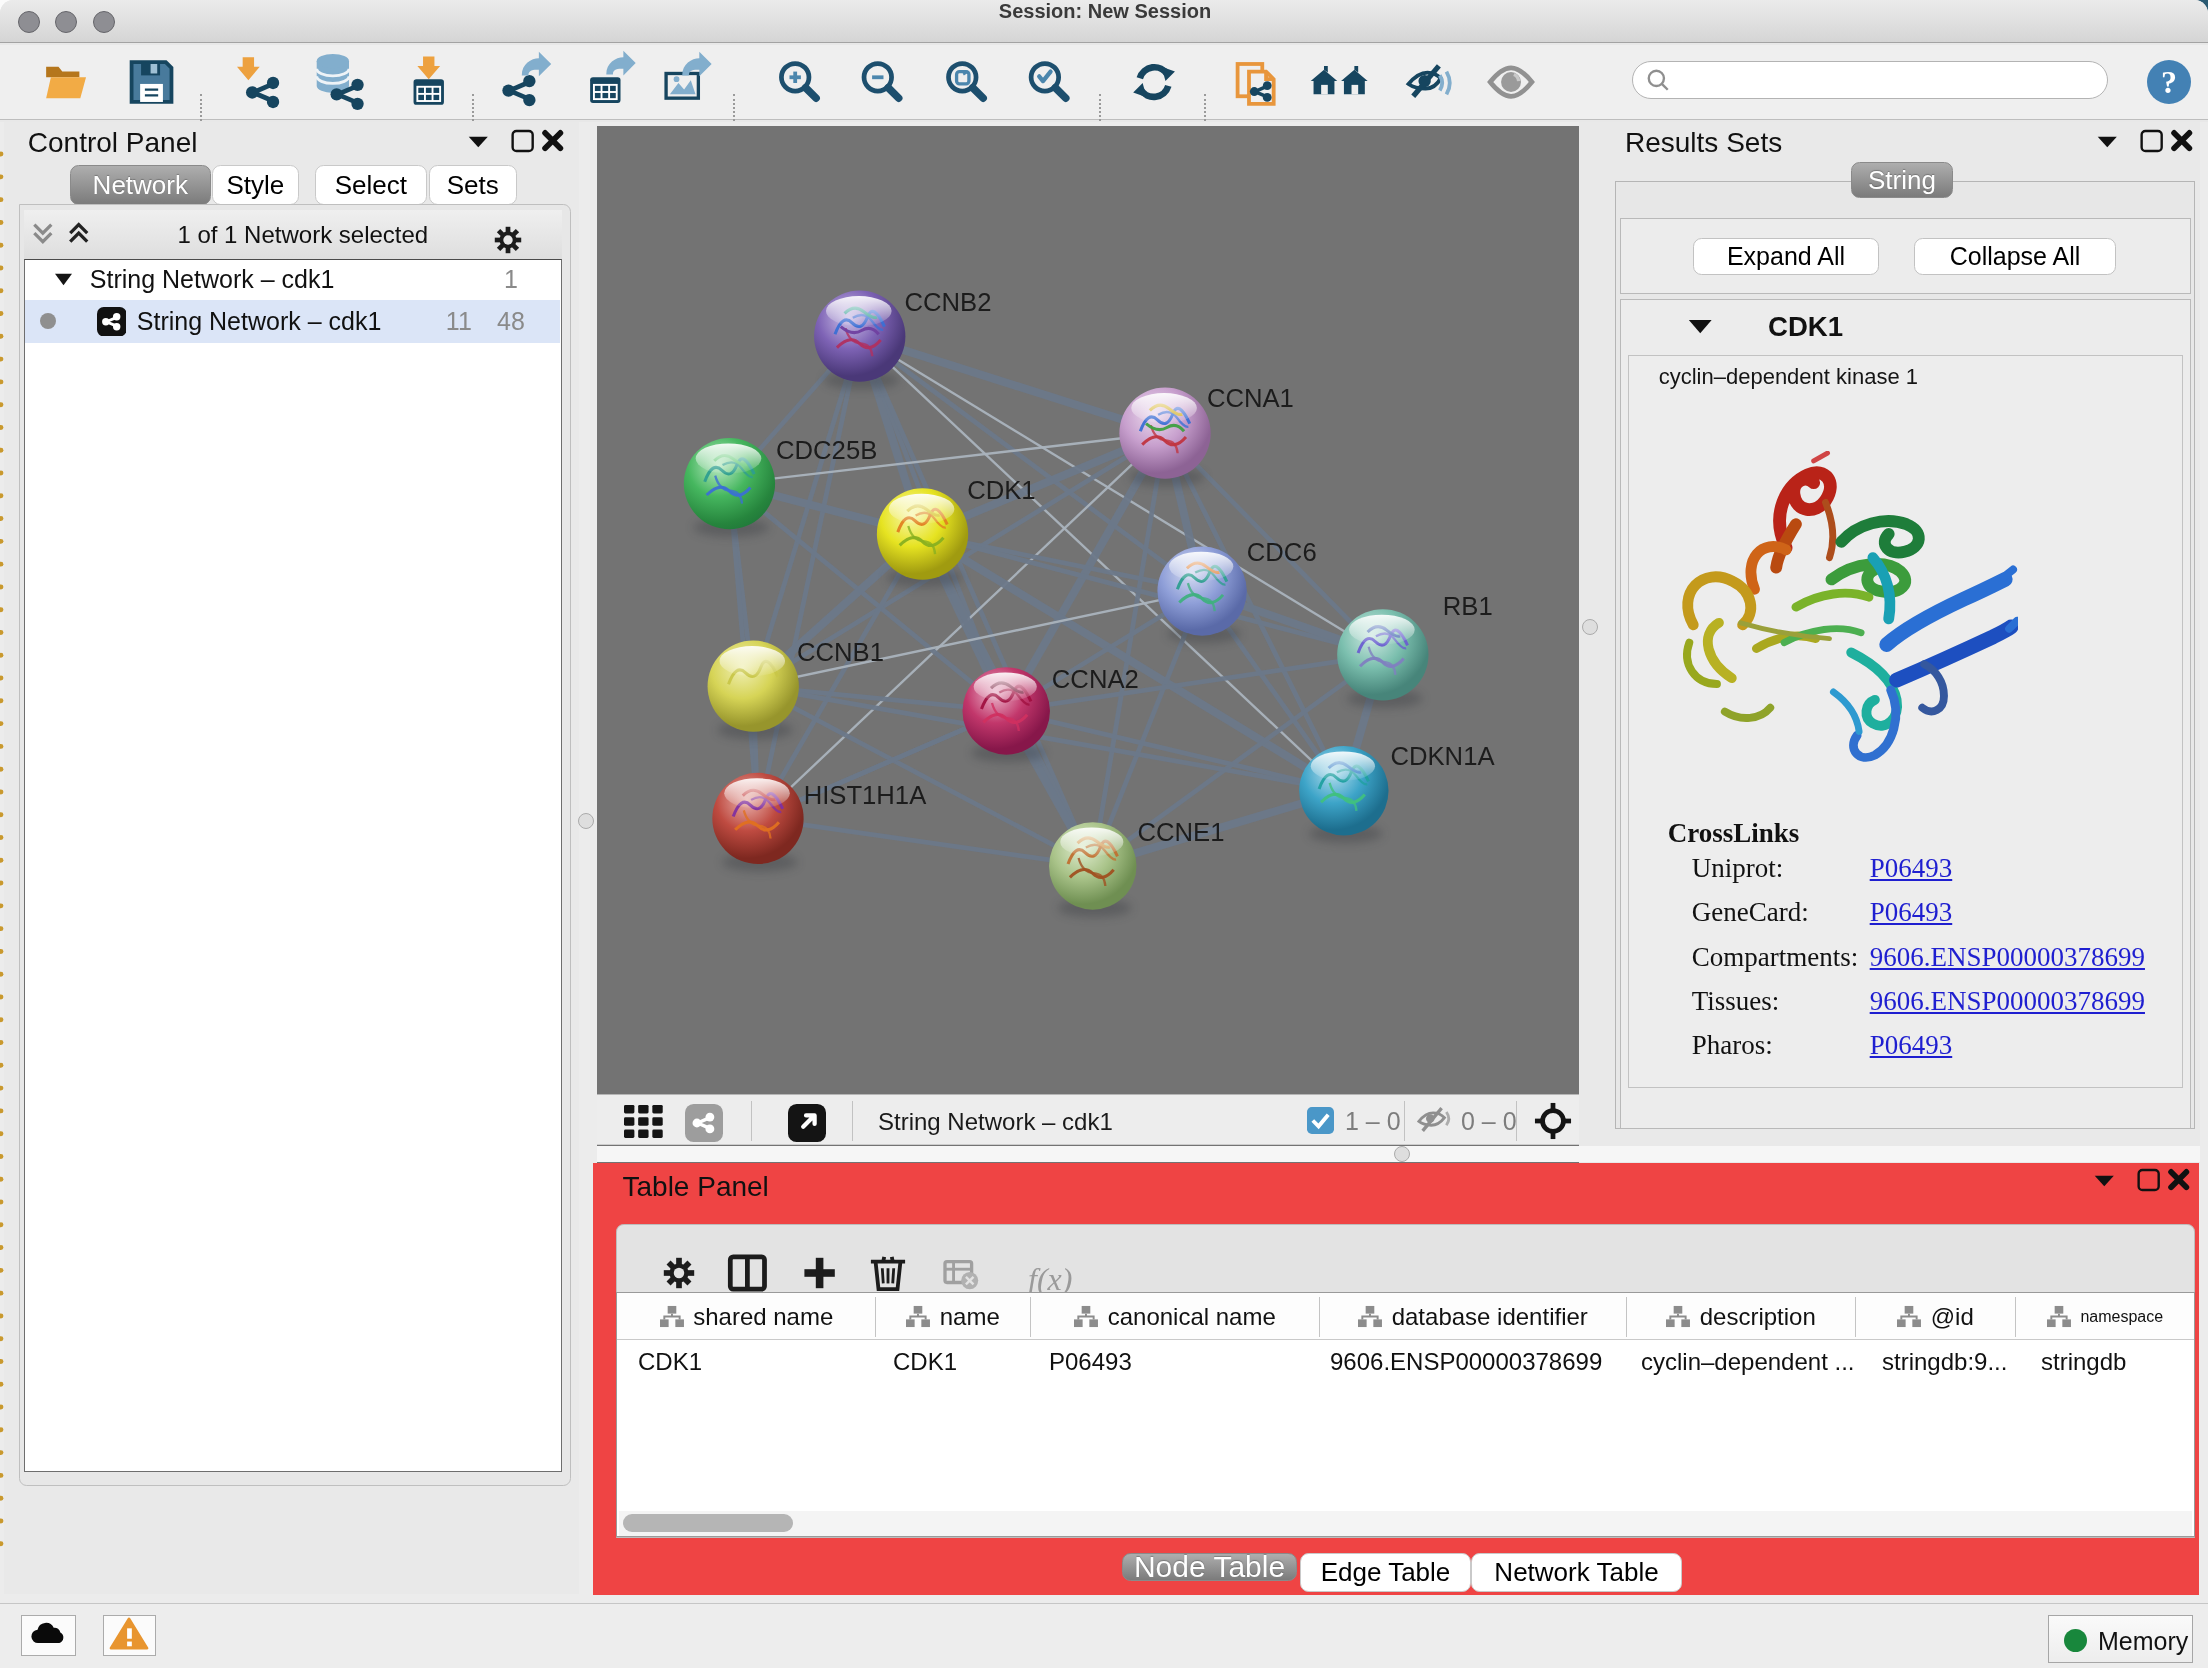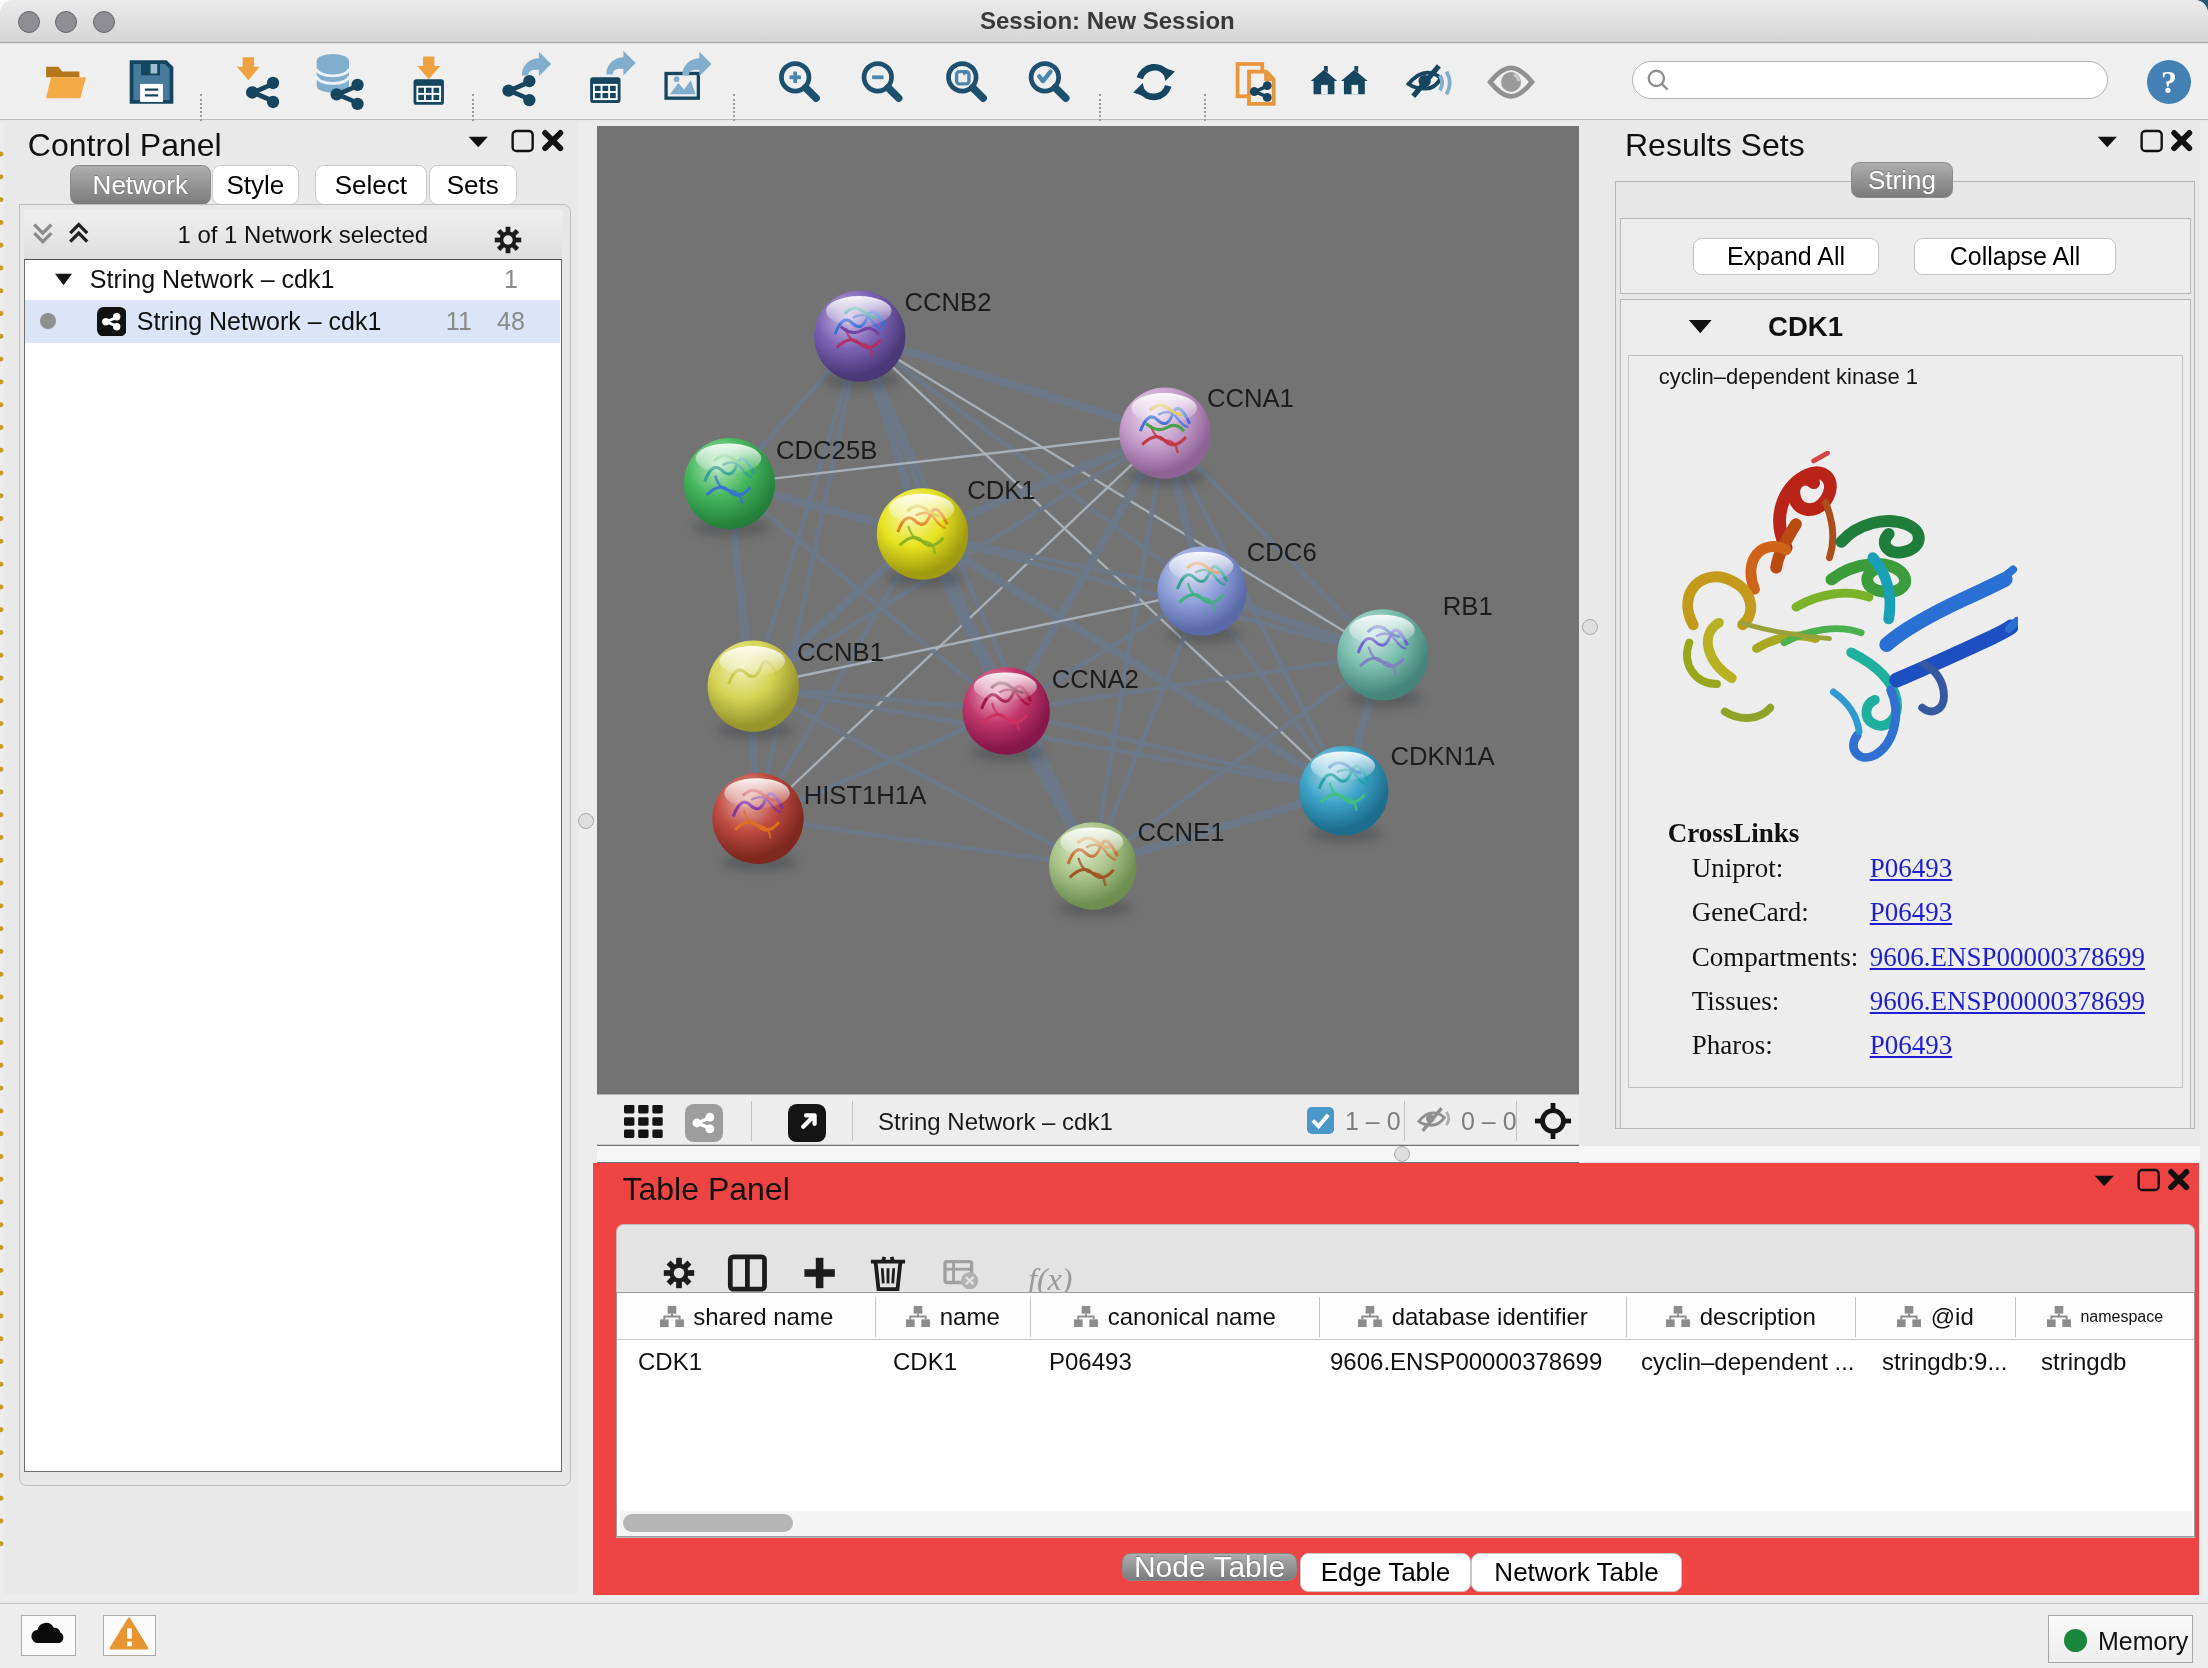--- a/index.html
+++ b/index.html
@@ -13,35 +13,35 @@
 #toolbar{position:absolute;left:0;top:45px;width:2208px;height:75px;background:#efefef;border-bottom:1.9px solid #bdbdbd}
 .vsep{position:absolute;top:49px;height:59px;width:0;border-left:2.9px dotted #9a9a9a}
 #main{position:absolute;left:0;top:122px;width:2208px;height:1481px;background:#ececec}
 
 #cp{position:absolute;left:3.8px;top:0px;width:575px;height:1472px;background:#e9e9e9}
 #canvas{position:absolute;left:597px;top:4px;width:982px;height:1202px;background:#737373}
 #canvasbar{position:absolute;left:597px;top:972px;width:982px;height:51px;background:#ededed;border-top:1.9px solid #b5b5b5;border-bottom:1px solid #cccccc}
 #results{position:absolute;left:1579px;top:0px;width:621px;height:1041px;background:#e9e9e9}
 #tablep{position:absolute;left:593px;top:1041px;width:1606px;height:432px;background:#ef4444}
 #statusbar{position:absolute;left:0;top:1603px;width:2208px;height:66px;background:#ededed;border-top:1.9px solid #c6c6c6}
-.paneltitle{font-size:32px;color:#111;}
+.paneltitle{font-size:28px;color:#111;}
 .tab{position:absolute;height:40px;border-radius:8.6px;background:#ffffff;border:1px solid #c9c9c9;color:#000;font-size:26px;display:flex;align-items:center;justify-content:center}
 .tabsel{background:linear-gradient(#aeaeae,#7b7b7b);color:#fff;border:1px solid #8a8a8a;text-shadow:0 -1px 1px rgba(0,0,0,.25)}
 .btn{position:absolute;background:#ffffff;border:1.9px solid #c2c2c2;border-radius:8.6px;color:#000;font-size:25px;display:flex;align-items:center;justify-content:center}
 .dot{position:absolute;width:16px;height:16px;border-radius:50%;background:#dedede;border:1.4px solid #ababab}
 a.lnk{color:#1f1fd0;text-decoration:underline}
 </style>
 </head>
 <body>
 <div id="win">
   <div id="titlebar">
     <div class="tl" style="left:18px"></div>
     <div class="tl" style="left:55px"></div>
     <div class="tl" style="left:93px"></div>
-    <div class="t" style="left:980px;top:7px;width:250px;text-align:center;font-size:24px;font-weight:bold;color:#3a3a3a">Session: New Session</div>
+    <div class="t" style="left:980px;top:0;width:250px;text-align:center;font-size:20px;font-weight:bold;color:#3a3a3a">Session: New Session</div>
   </div>
   <div id="toolbar">
     <svg id="tbicons" width="1579" height="75" style="position:absolute;left:0;top:0" viewBox="0 0 1660 79">
       <defs>
         <g id="shareD">
             <line x1="-11" y1="0" x2="10" y2="-9" stroke="#16455f" stroke-width="5"></line>
             <line x1="-11" y1="0" x2="10" y2="9" stroke="#16455f" stroke-width="5"></line>
             <circle cx="-12" cy="0" r="6.5" fill="#16455f"></circle>
             <circle cx="10" cy="-10" r="6.5" fill="#16455f"></circle>
             <circle cx="10" cy="10" r="6.5" fill="#16455f"></circle>

